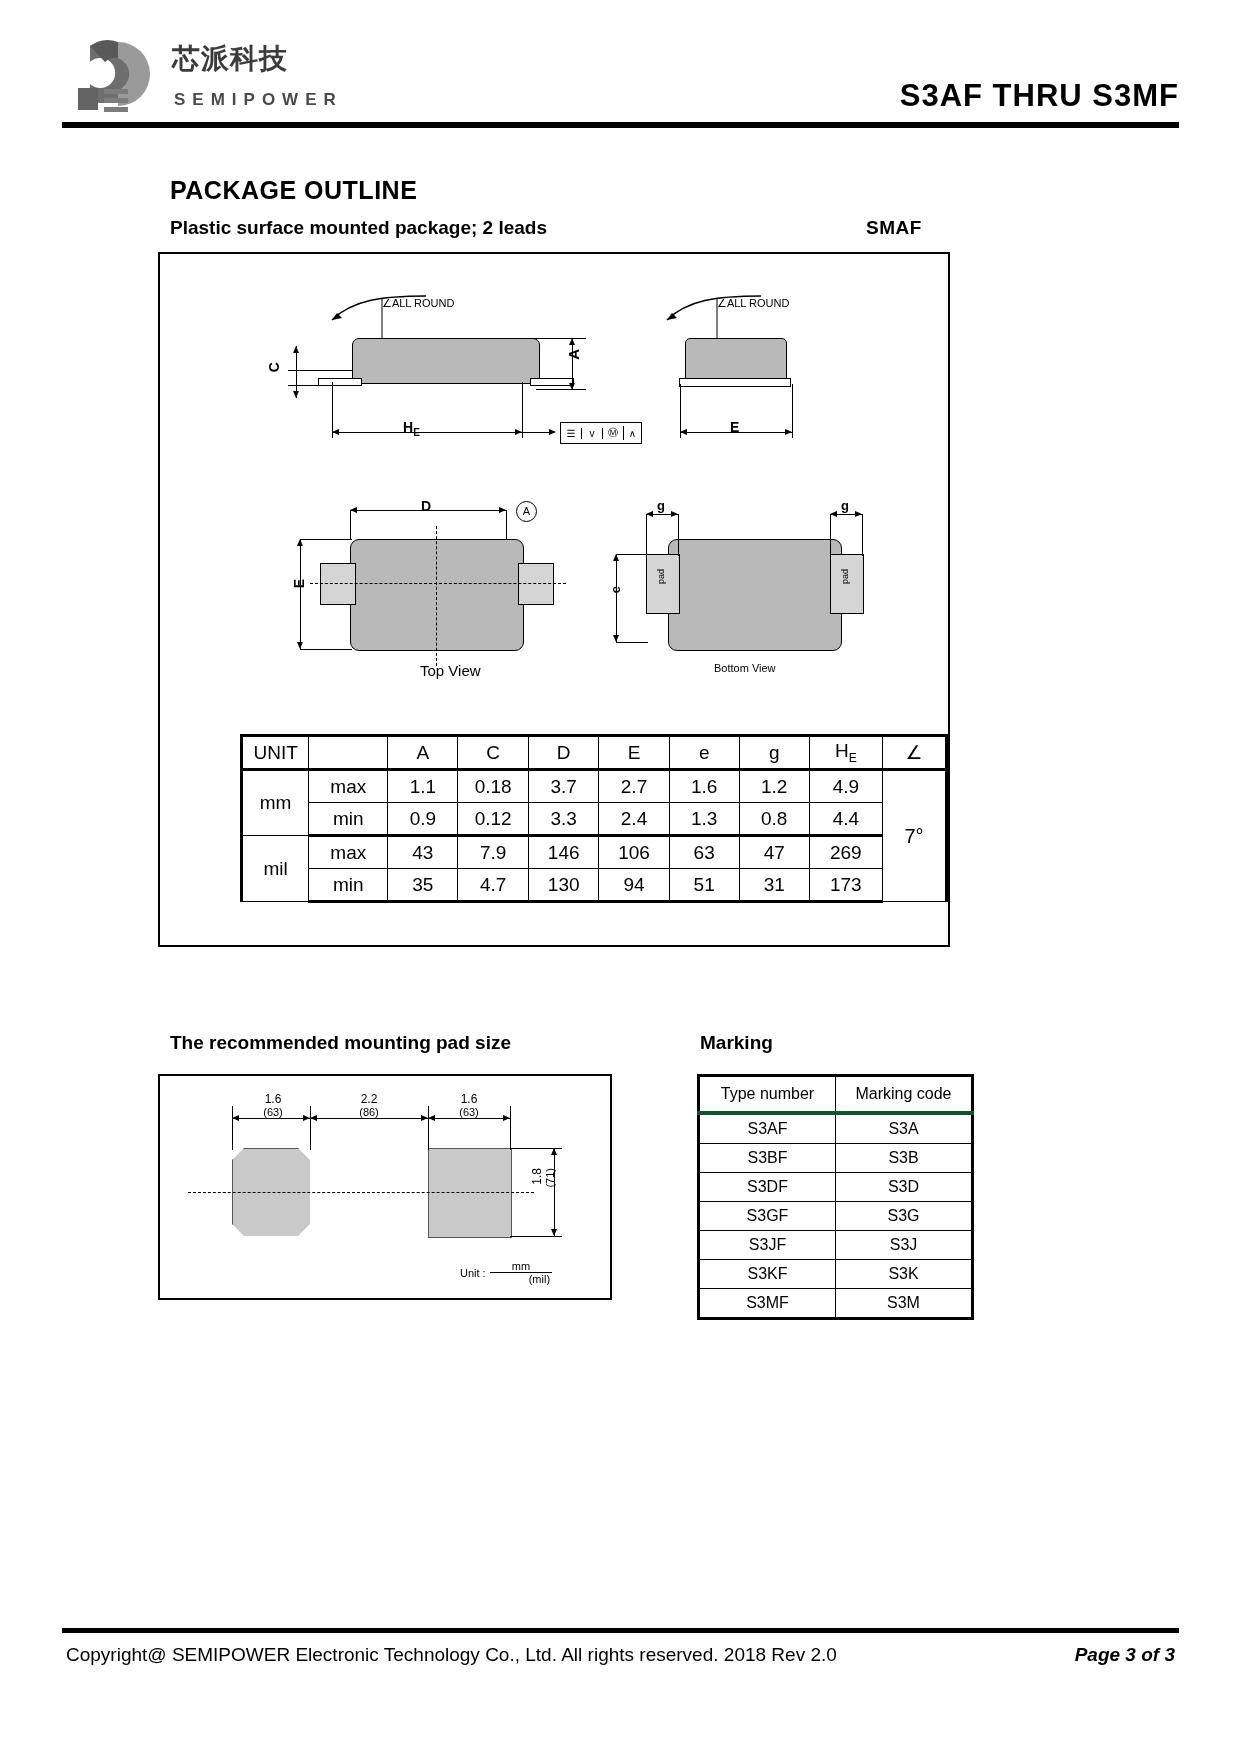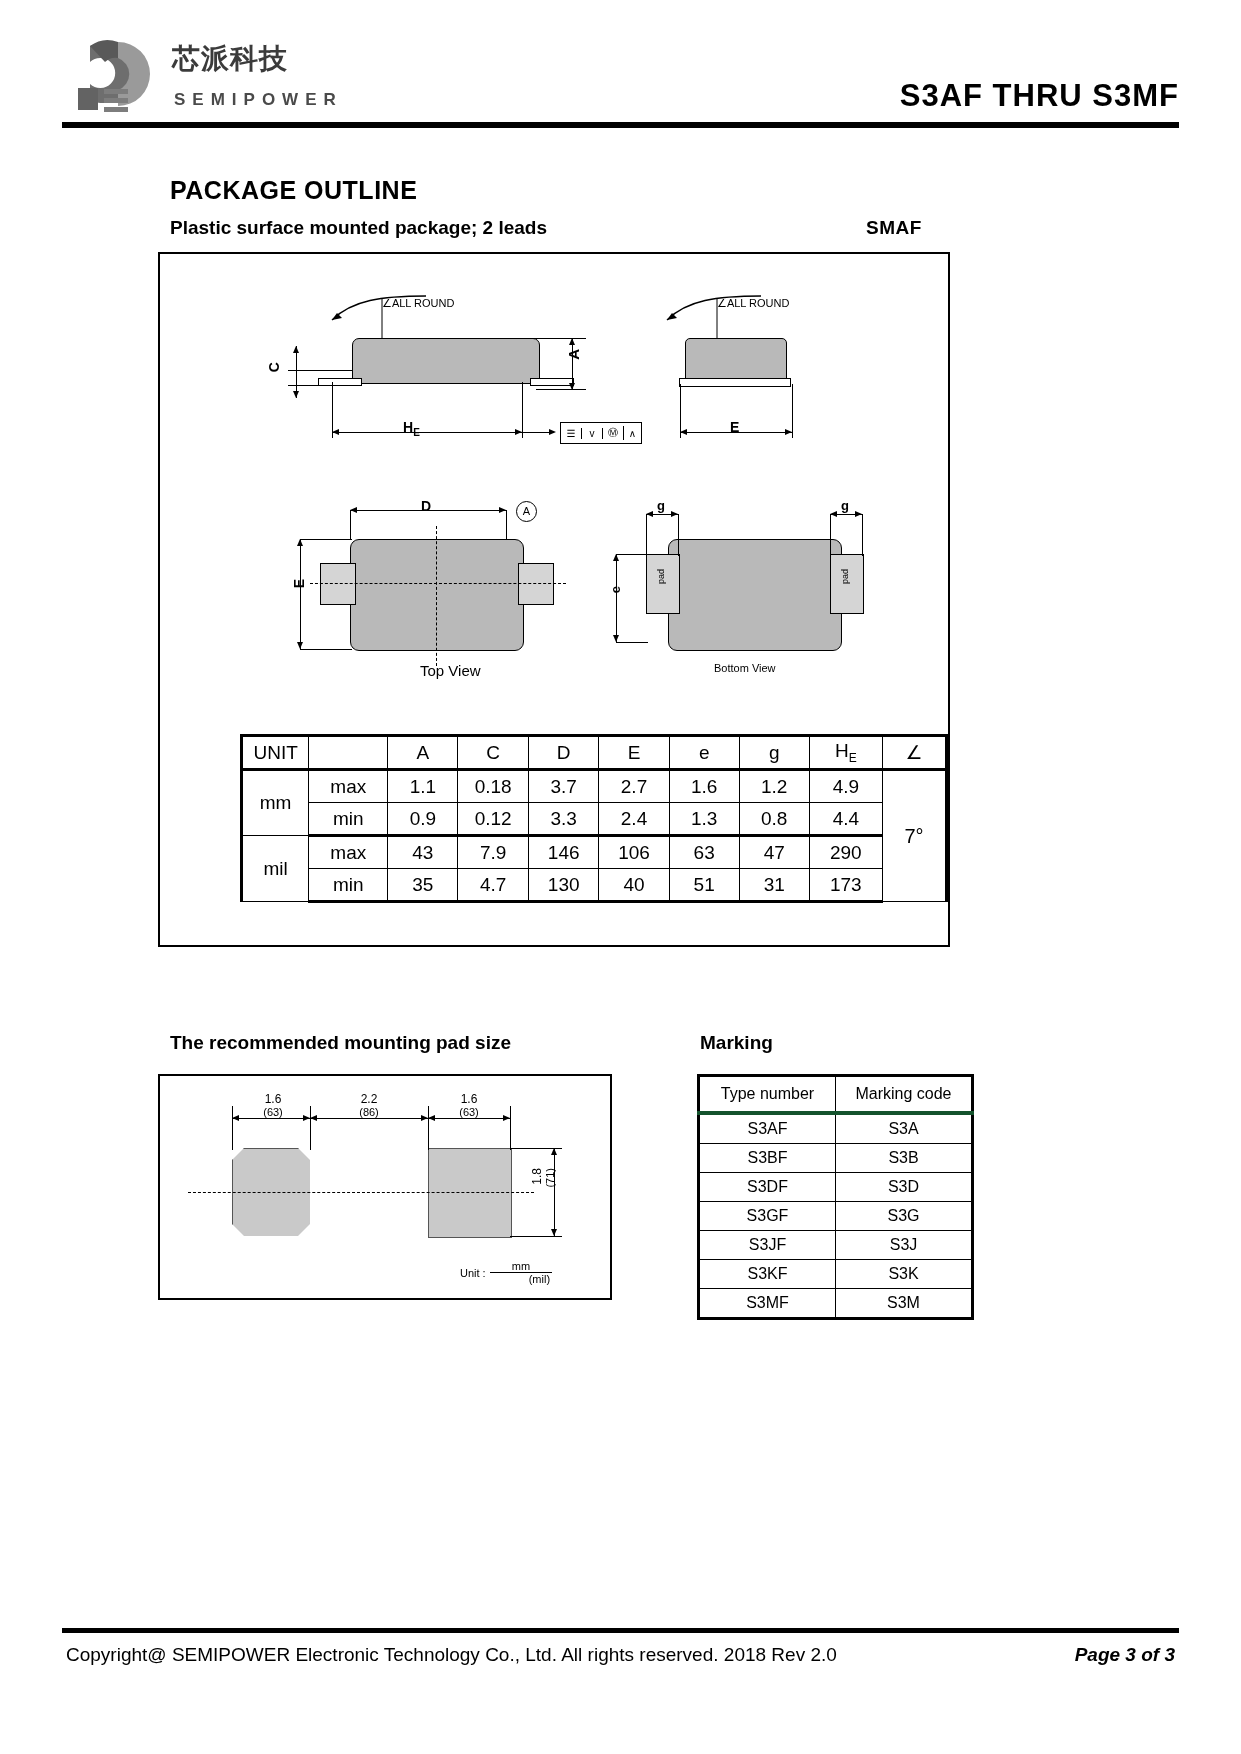--- a/index.html
+++ b/index.html
@@ -283,28 +283,28 @@
       </tr>
       <tr>
         <td class="thick-l" rowspan="2">mil</td>
         <td>max</td>
         <td>43</td>
         <td>7.9</td>
         <td>146</td>
         <td>106</td>
         <td>63</td>
         <td>47</td>
-        <td>290</td>
+        <td>269</td>
       </tr>
       <tr>
         <td class="thick-b">min</td>
         <td class="thick-b">35</td>
         <td class="thick-b">4.7</td>
         <td class="thick-b">130</td>
-        <td class="thick-b">40</td>
+        <td class="thick-b">94</td>
         <td class="thick-b">51</td>
         <td class="thick-b">31</td>
         <td class="thick-b">173</td>
       </tr>
     </tbody>
       </table>
 
   </div>
 
   <div class="sec-title" id="mount-title">The recommended mounting pad size</div>

